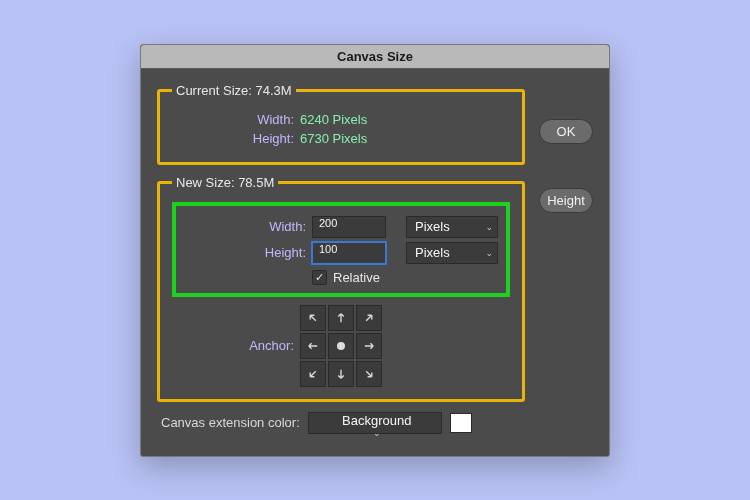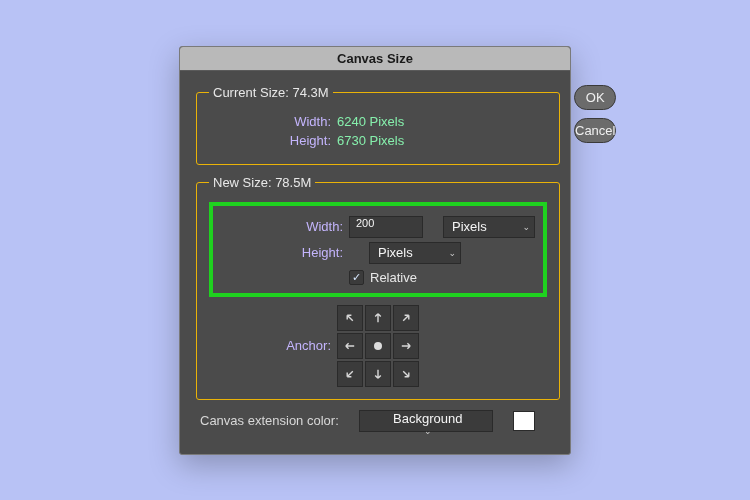--- a/index.html
+++ b/index.html
@@ -3,21 +3,21 @@
 <meta charset="utf-8">
 <style>
   * { box-sizing: border-box; margin: 0; padding: 0; font-family: -apple-system, "Helvetica Neue", Arial, sans-serif; }
   body {
     width: 750px; height: 500px;
     background: #b8c2f5;
     display: flex; align-items: center; justify-content: center;
     font-size: 13px;
   }
   .dialog {
-    width: 392px;
+    width: 470px;
     background: #4b4b4b;
     border: 1px solid #7a7a7a;
     border-radius: 3px;
     box-shadow: 0 10px 30px rgba(0,0,0,0.25);
     color: #e8e8e8;
   }
   .titlebar {
     background: #b9b9b9;
     color: #1a1a1a;
     text-align: center;
@@ -35,23 +35,24 @@
   .left { flex: 1; }
   .right { width: 78px; display: flex; flex-direction: column; gap: 8px; }
   .btn {
     background: #6b6b6b;
     border: 1px solid #3a3a3a;
     border-radius: 14px;
     color: #f0f0f0;
     padding: 4px 0;
     text-align: center;
     font-size: 13px;
+    margin-top: 36px;
   }
   fieldset.group {
-    border: 1px solid #eab308;
+    border: 3px solid #eab308;
     border-radius: 3px;
     padding: 10px 12px 12px 12px;
     margin-bottom: 10px;
   }
   fieldset.group > legend {
     padding: 0 4px;
     color: #e8e8e8;
     font-size: 13px;
   }
   .row {
@@ -128,21 +129,20 @@
     color: #d8d8d8;
   }
   .anchor-cell svg { width: 14px; height: 14px; }
   .anchor-center-dot {
     width: 8px; height: 8px; border-radius: 50%; background: #dcdcdc;
   }
   .ext-row {
     display:flex; align-items:center;
     margin-top: 6px;
     padding-left: 4px;
-    gap: 12px;
   }
   .ext-label { color: #d8d8d8; padding-right: 6px; }
   .swatch {
     width: 22px; height: 20px;
     background: #ffffff;
     border: 1px solid #2a2a2a;
     margin-left: 8px;
   }
   .select.wide { width: 134px; margin-left: 2px; flex-direction: column; }
 </style>
@@ -173,20 +173,21 @@
           <div class="row">
             <div class="label">Width:</div>
             <div class="input-text">200</div>
             <div class="select">
               <span>Pixels</span>
               <span class="chev">⌄</span>
             </div>
           </div>
           <div class="row">
             <div class="label">Height:</div>
+            <div class="input-text focused">100</div>
             <div class="select">
               <span>Pixels</span>
               <span class="chev">⌄</span>
             </div>
           </div>
           <div class="checkbox-row">
             <div class="checkbox">
               <span>✓</span>
             </div>
             <span>Relative</span>
@@ -248,16 +249,16 @@
         <div class="select wide">
           <span>Background</span>
           <span class="chev">⌄</span>
         </div>
         <div class="swatch"></div>
       </div>
 
     </div>
     <div class="right">
       <div class="btn">OK</div>
-      <div class="btn">Cancel</div>
+      <div class="btn">Height</div>
     </div>
   </div>
 </div>
 
 </body></html>

